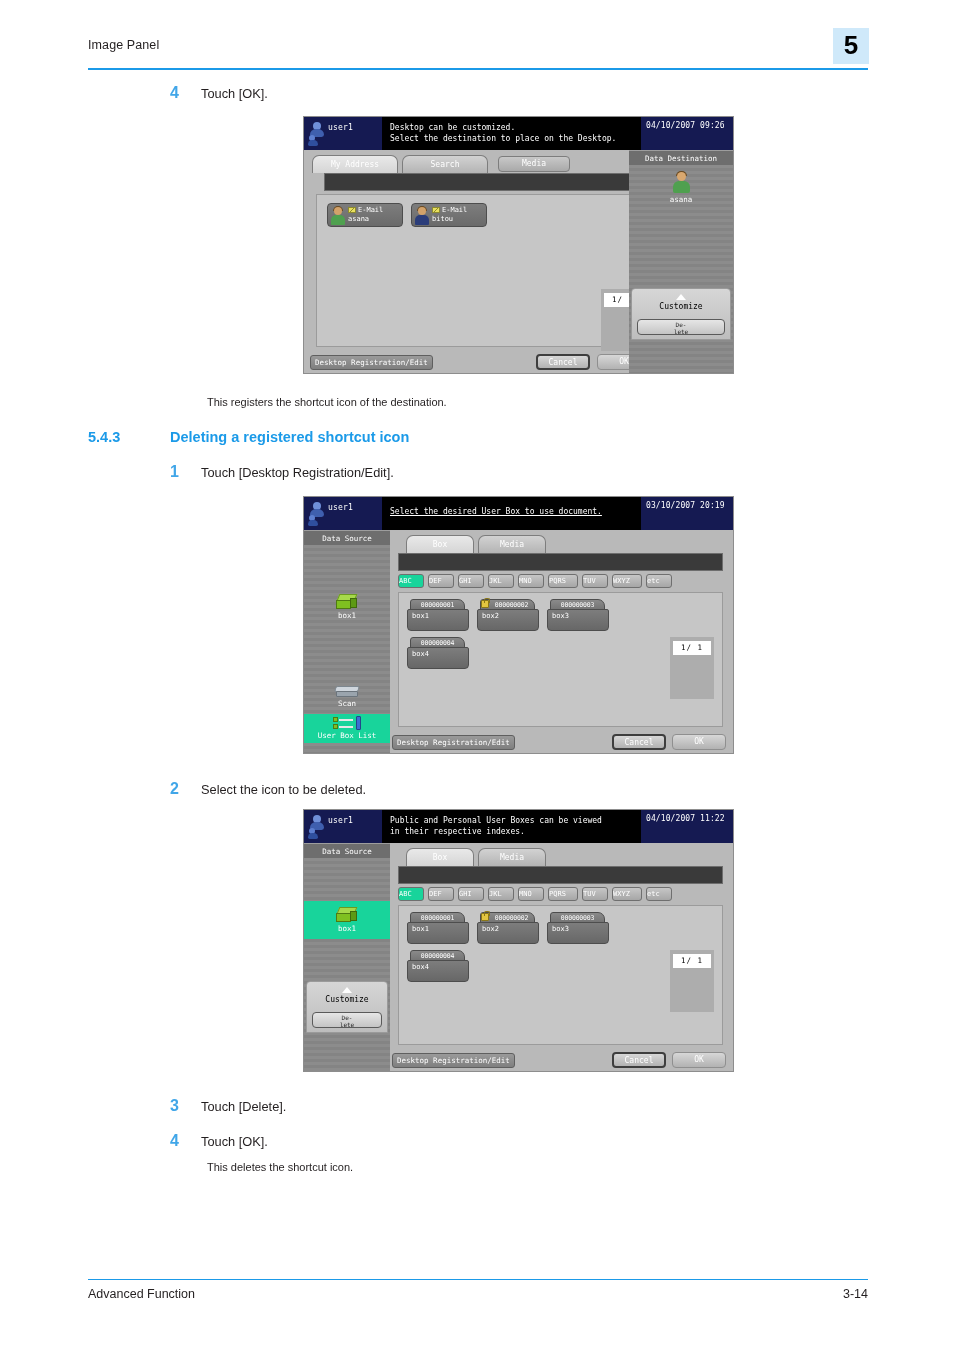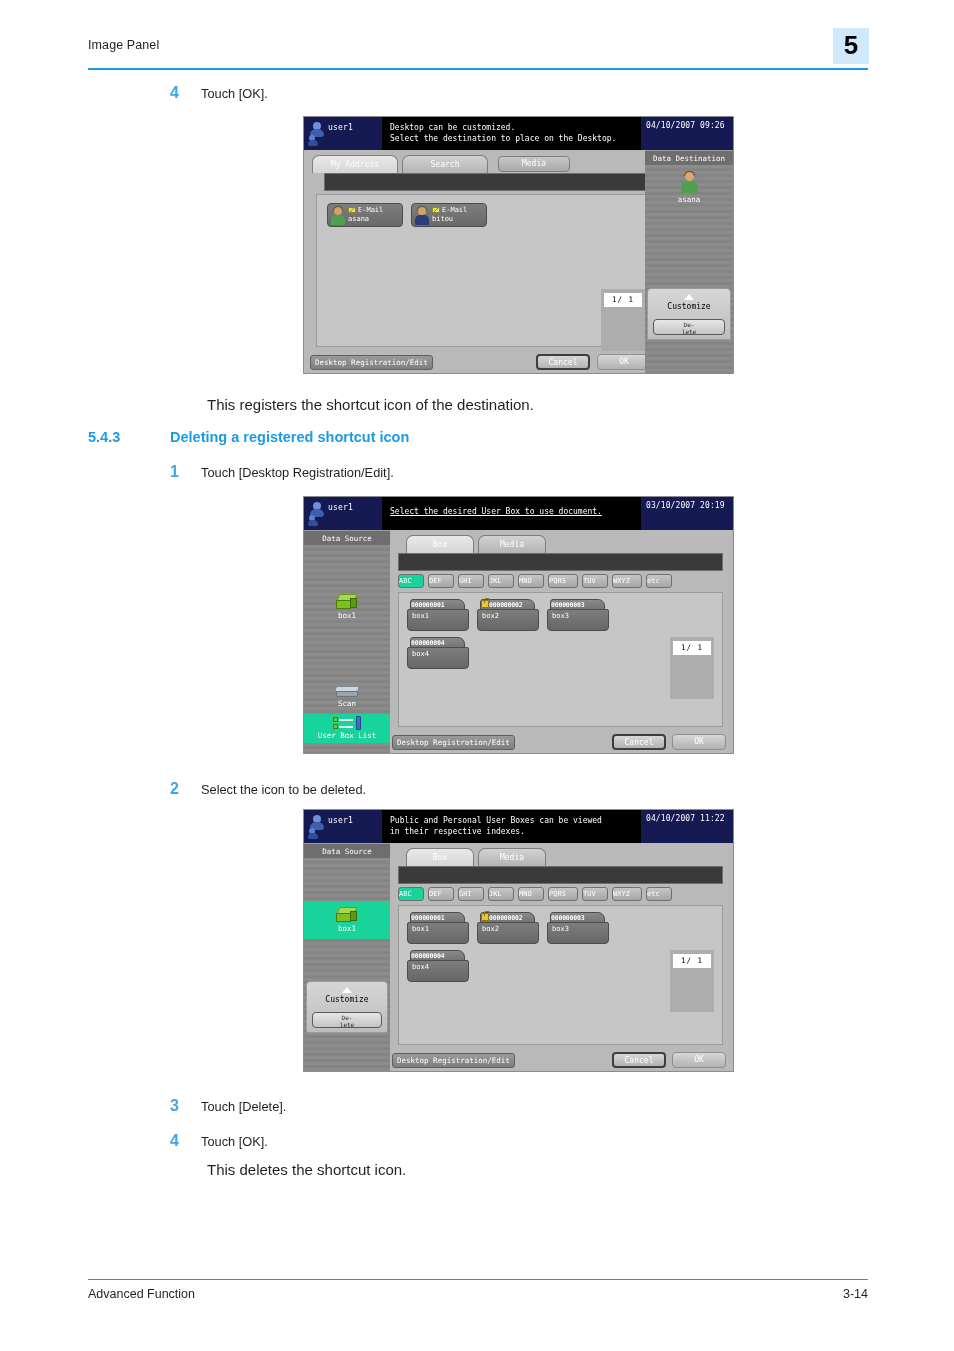--- a/index.html
+++ b/index.html
@@ -50,21 +50,21 @@
   .step { position: absolute; }
   .step-num {
     position: absolute; left: 0; top: 0;
     font-size: 16px; font-weight: bold; color: #41a6e8;
   }
   .step-text {
     position: absolute; left: 31px; top: 2px;
     font-size: 12.8px; color: #231f20; white-space: nowrap;
   }
   .plain-text {
-    position: absolute; font-size: 15px; color: #231f20; white-space: nowrap;
+    position: absolute; font-size: 11px; color: #231f20; white-space: nowrap;
   }
   .section-head { position: absolute; }
   .section-num {
     position: absolute; left: 0; top: 0;
     font-size: 14.5px; font-weight: bold; color: #1b9ae8;
   }
   .section-title {
     position: absolute; left: 82px; top: 0;
     font-size: 14.5px; font-weight: bold; color: #1b9ae8; white-space: nowrap;
   }
@@ -248,23 +248,22 @@
     position: absolute; left: 20px; top: 11px;
     color: #ffffff; font-size: 7px;
   }
 
   .box-item { position: absolute; width: 62px; height: 32px; }
   .box-item .btab {
     position: absolute; left: 3px; top: 0; width: 55px; height: 11px;
     background: linear-gradient(#8a8a8a, #757575);
     border: 1px solid #4d4d4d;
     border-radius: 3px 7px 0 0;
-    color: #ffffff; font-size: 6.5px; text-align: left; line-height: 10px;
+    color: #ffffff; font-size: 6.5px; text-align: center; line-height: 10px;
     letter-spacing: -.2px;
-    font-weight: bold;
   }
   .box-item .bbody {
     position: absolute; left: 0; top: 10px; width: 62px; height: 22px;
     background: linear-gradient(#7d7d7d, #676767);
     border: 1px solid #4d4d4d; border-radius: 2px 2px 4px 4px;
     color: #ffffff; font-size: 7px; padding: 2px 0 0 4px;
   }
   .box-item .lock {
     position: absolute; left: 4px; top: 1px; width: 8px; height: 8px;
     background: #e3c640; border: 1px solid #8a7718; border-radius: 1px;
@@ -425,21 +424,21 @@
         </div>
       </div>
 
       <div class="bottom-bar">
         <div class="btn-desk" style="left:6px; top:2px;">Desktop Registration/Edit</div>
         <div class="btn-cancel" style="left:232px; top:1px;">Cancel</div>
         <div class="btn-ok" style="left:293px; top:1px;">OK</div>
       </div>
     </div>
 
-    <div class="side-col right" style="width:88px;">
+    <div class="side-col right" style="width:104px;">
       <div class="side-stripes"></div>
       <div class="side-title">Data Destination</div>
       <div class="side-entry" style="top:22px;">
         <div class="ic-person">
             <div class="hair"></div>
             <div class="hd"></div>
             <div class="bd"></div>
           </div>
         <span class="lbl">asana</span>
       </div>

